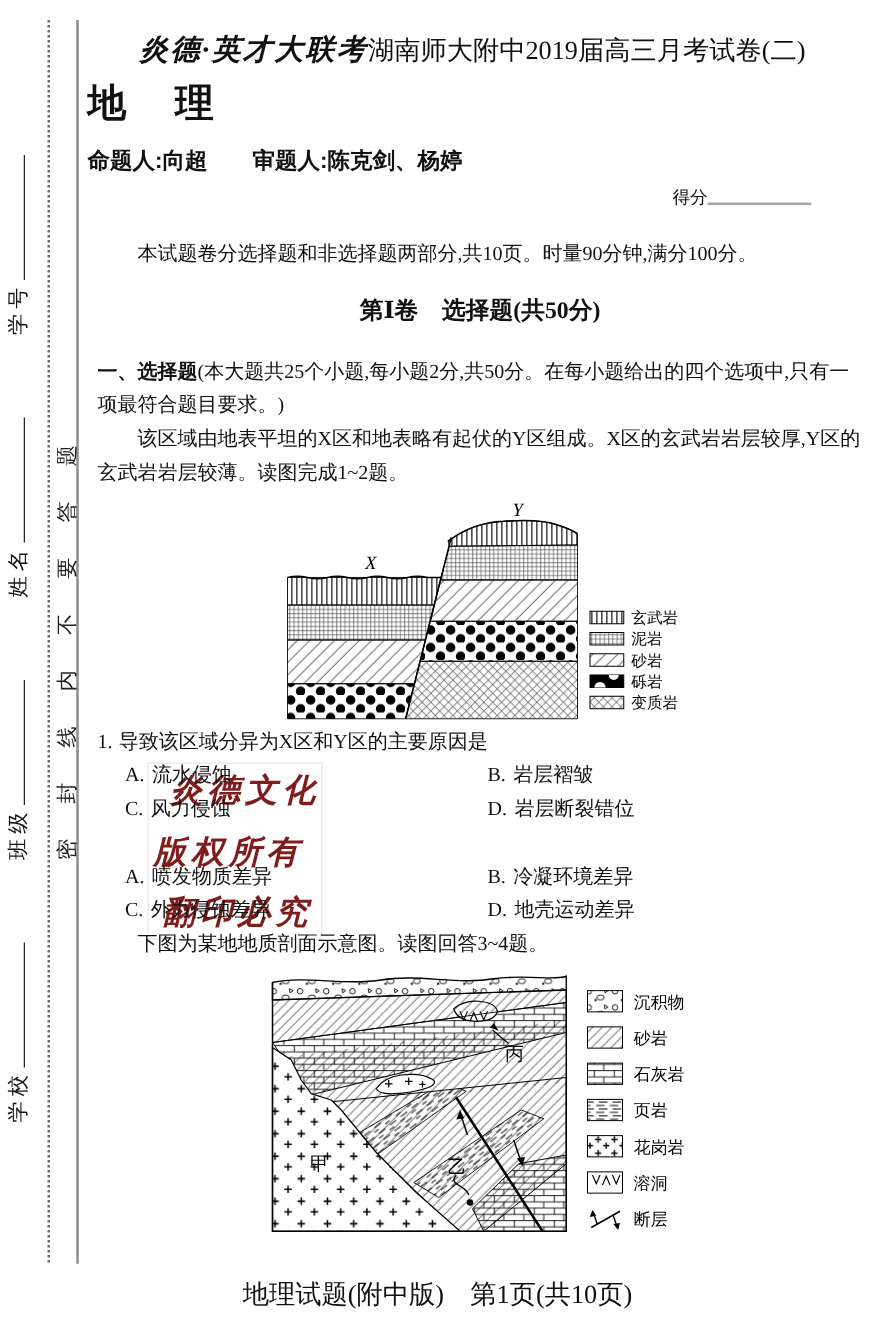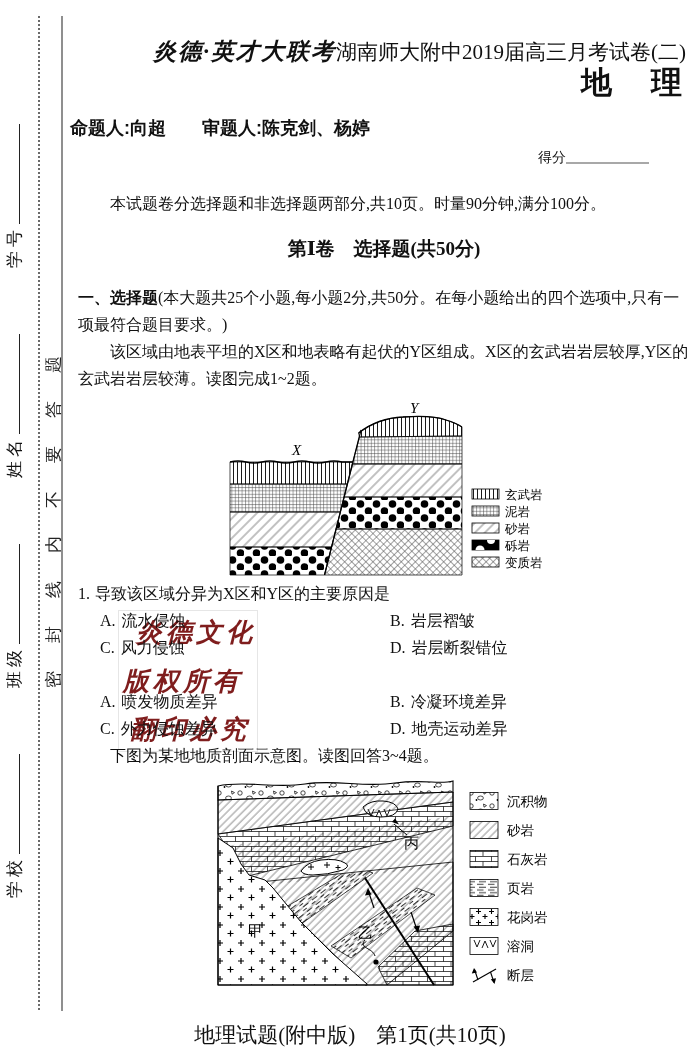--- a/index.html
+++ b/index.html
@@ -15,24 +15,24 @@
   .sb-seal{position:absolute;left:42px;top:688px;width:420px;transform:rotate(-90deg);
            transform-origin:0 0;font-size:17px;letter-spacing:28px;white-space:nowrap;color:#222}
   
   .wm{position:absolute;left:118px;top:610px;width:138px;height:140px;border:1px solid #e6e6e6;z-index:0}
   .wm div{position:absolute;font-size:26px;font-weight:bold;font-style:italic;
           color:#7f1d1d;letter-spacing:4px;white-space:nowrap}
   .wm .l1{left:17px;top:4px}
   .wm .l2{left:4px;top:53px}
   .wm .l3{left:11px;top:101px}
   
-  .hdr{position:absolute;left:70px;top:36px;width:616px;text-align:right;white-space:nowrap;z-index:2}
+  .hdr{position:absolute;left:70px;top:24px;width:616px;text-align:center;white-space:nowrap;z-index:2}
   .series{font-size:23px;font-weight:bold;font-style:italic;letter-spacing:2px}
   .exam{font-size:21px}
-  .subject{position:absolute;left:70px;top:62px;width:616px;text-align:right;font-size:31px;font-weight:bold;
+  .subject{position:absolute;left:70px;top:62px;width:616px;text-align:left;font-size:31px;font-weight:bold;
            font-family:"Liberation Sans","DejaVu Sans",sans-serif;letter-spacing:4px;z-index:2}
   .setters{position:absolute;left:70px;top:116px;width:616px;text-align:left;font-size:18px;font-weight:bold;
            font-family:"Liberation Sans","DejaVu Sans",sans-serif;z-index:2}
   .score{position:absolute;left:538px;top:146px;font-size:14px;z-index:2}
   .score-blank{display:inline-block;width:83px;height:16px;border-bottom:2px solid #a8a8a8;vertical-align:-2px}
   
   .content{position:absolute;left:78px;top:0;width:612px;height:1052px;z-index:1;font-size:16px;line-height:27px}
   .blk{position:absolute;width:612px}
   .indent{text-indent:2em}
   .sec-head{text-align:center;font-weight:bold;font-size:19px}

